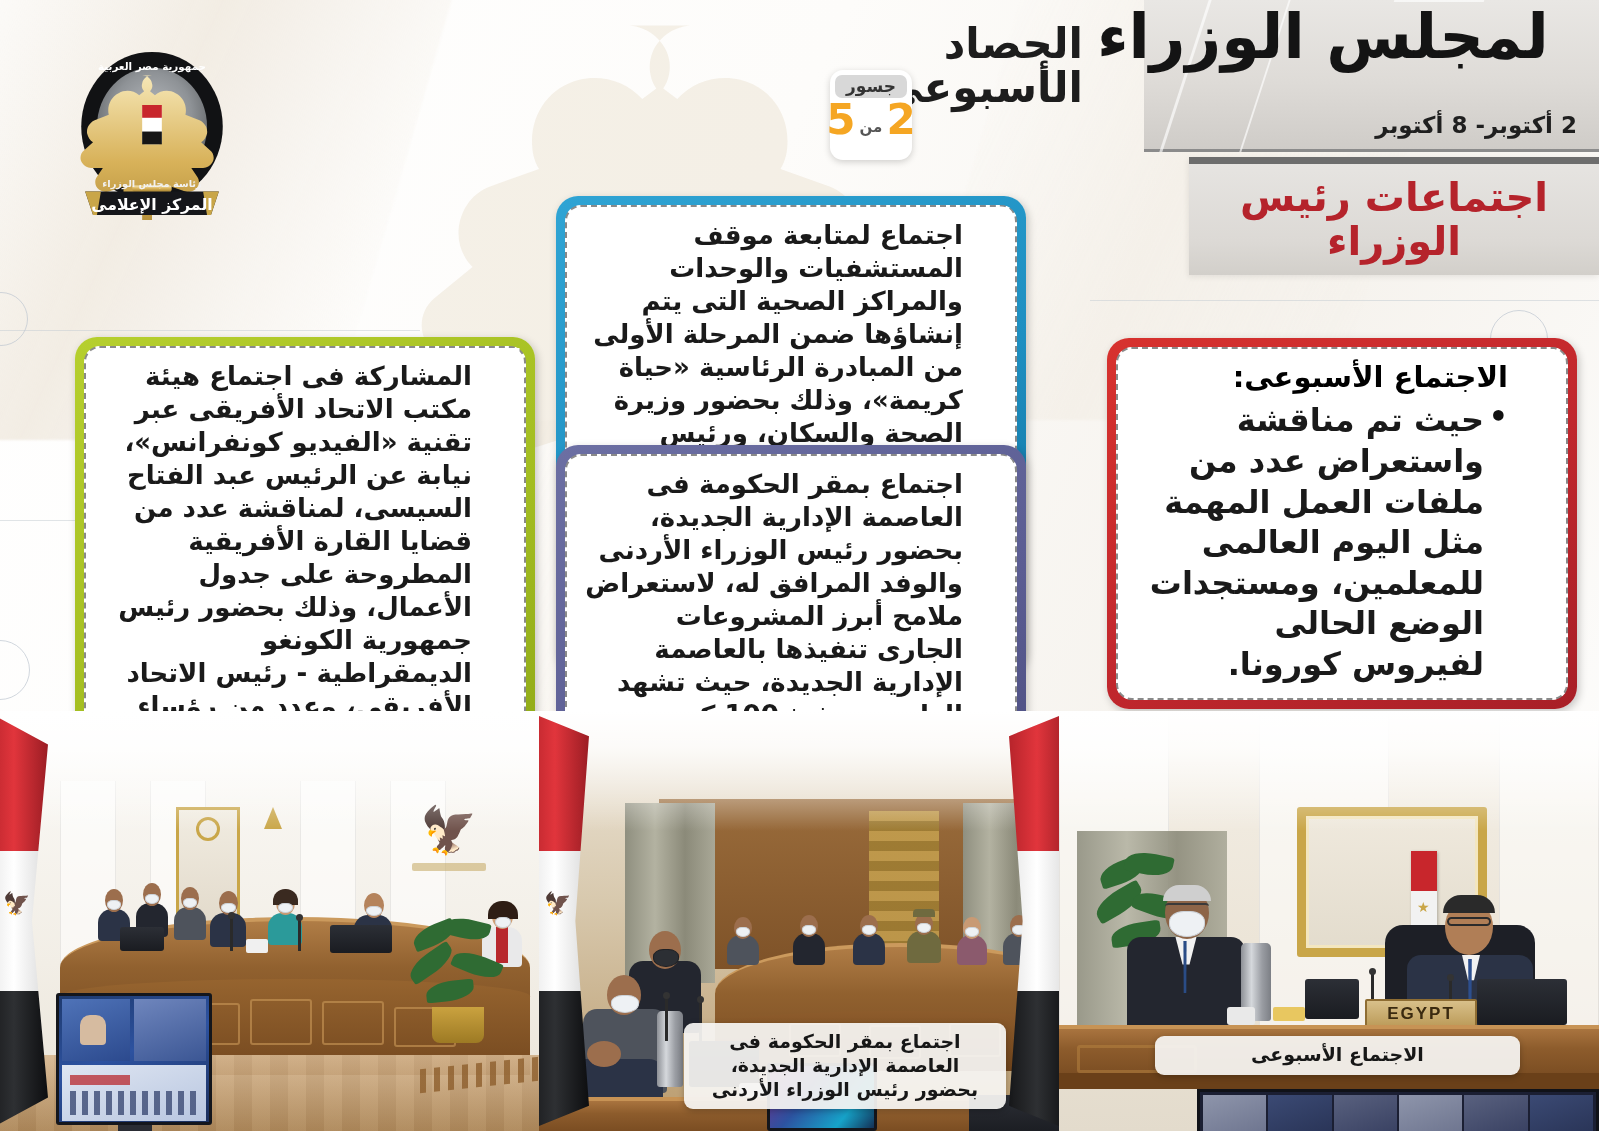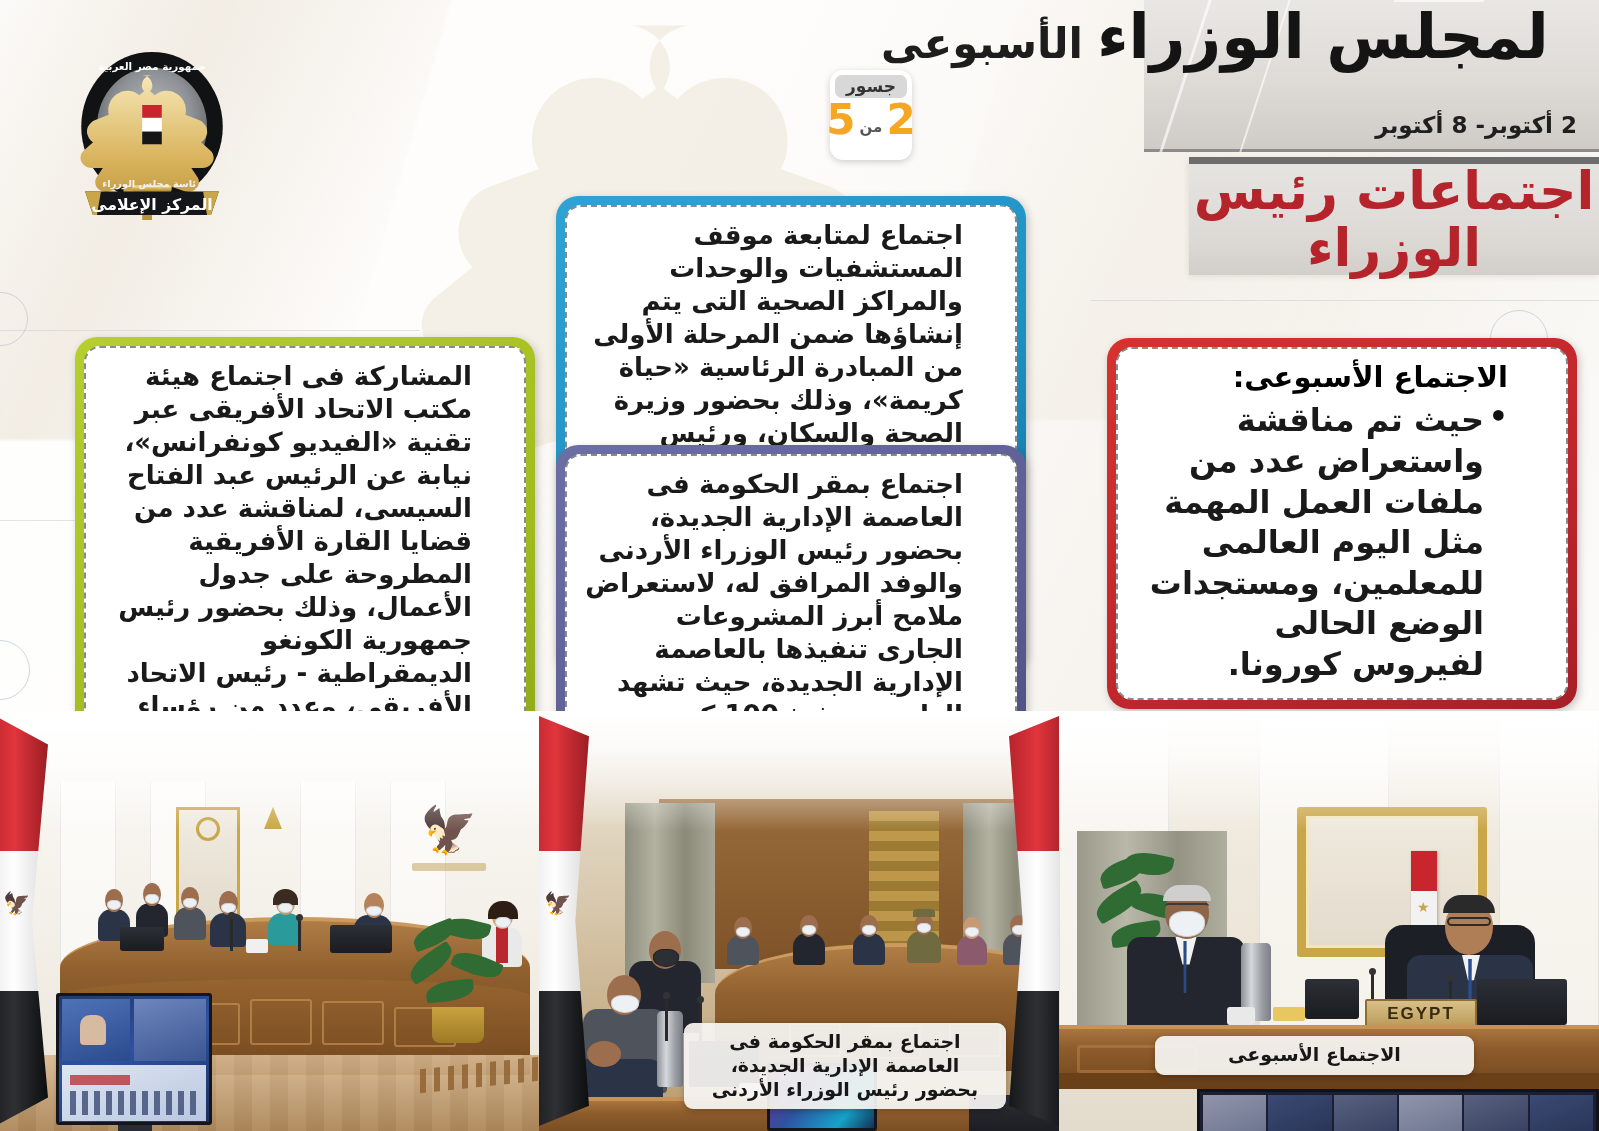--- a/index.html
+++ b/index.html
@@ -103,21 +103,21 @@
     position: absolute;
     right: 0; top: 157px;
     width: 410px; height: 118px;
     background: linear-gradient(180deg,#e6e4e1 0%, #dcd9d5 70%, #d2cfca 100%);
     border-top: 7px solid #6d6d6d;
     display: flex; align-items: center; justify-content: center;
     box-shadow: -1px 2px 6px rgba(0,0,0,.08);
   }
   .section-label span {
     display: block;
-    font-size: 52px; font-weight: 800; line-height: 1.08;
+    font-size: 40px; font-weight: 800; line-height: 1.08;
     color: #b5232b; text-align: center; direction: rtl;
   }
 
   
   .page-badge {
     position: absolute;
     left: 830px; top: 70px;
     width: 82px; height: 90px;
     background: #ffffff;
     border-radius: 13px;
@@ -348,21 +348,21 @@
     border-radius: 9px;
     box-shadow: 0 2px 6px rgba(0,0,0,.25);
     padding: 7px 22px 8px;
     direction: rtl; text-align: center;
     font-size: 19px; font-weight: 800; color: #171717;
     line-height: 1.25;
     z-index: 9;
   }
   #cap1 { left: 148px; top: 1036px; width: 350px; }
   #cap2 { left: 684px; top: 1023px; width: 322px; }
-  #cap3 { left: 1155px; top: 1036px; width: 319px; }
+  #cap3 { left: 1155px; top: 1036px; width: 365px; }
 
   
   .bottom-screen {
     position:absolute; z-index: 4;
   }
 </style>
 </head>
 <body>
 
 <div id="canvas">
@@ -434,20 +434,21 @@
   <div class="header-panel">
     <div class="hdr-line" style="left:40px; top:0; width:3px; height:152px;"></div>
     <div class="hdr-line" style="left:120px; top:0; width:2px; height:152px;"></div>
     <div class="hdr-line" style="left:250px; top:0; width:90px; height:2px;"></div>
   </div>
 
   <div class="title-main">
     <div class="title-row">
       <div class="title-big">لمجلس الوزراء</div>
       <div>
+        <div class="title-small">الحصاد</div>
         <div class="title-small">الأسبوعى</div>
       </div>
     </div>
   </div>
   <div class="title-date">2 أكتوبر- 8 أكتوبر</div>
 
   <div class="section-label">
     <span>اجتماعات رئيس الوزراء</span>
   </div>
 

